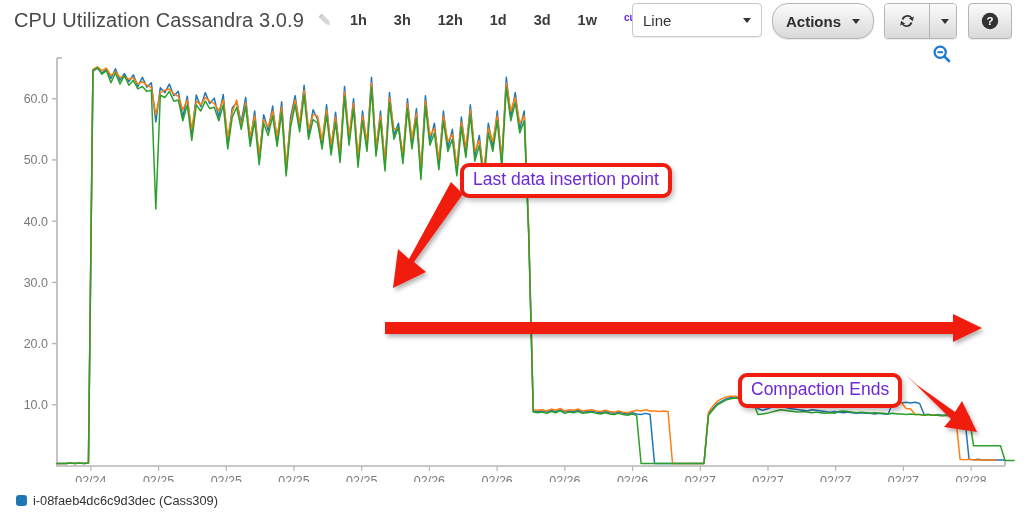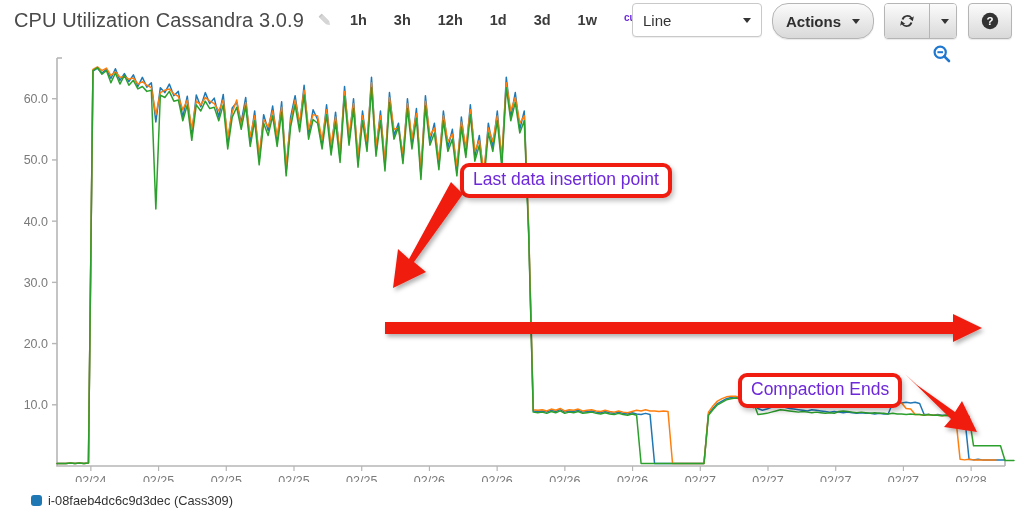--- a/index.html
+++ b/index.html
@@ -85,21 +85,21 @@
     box-shadow:2px 3px 5px rgba(0,0,0,.25);
     font-family:"Liberation Sans",sans-serif;
   }
   #anno-last{left:460px;top:163px;}
   #anno-hours{left:612px;top:296px;}
   #anno-compact{left:738px;top:364px;margin-top:9px;}
 
   
   .legend{
     position:absolute;left:0;top:487px;width:1024px;height:26px;
-    display:flex;padding-left:31px;box-sizing:border-box;
+    display:flex;padding-left:16px;box-sizing:border-box;
     gap:22px;
   }
   .legend-item{display:flex;align-items:center;gap:6px;cursor:pointer;}
   .legend-swatch{width:11px;height:11px;border-radius:3px;display:inline-block;}
   .legend-label{font-size:12.8px;color:#333;white-space:nowrap;}
 </style>
 </head>
 <body>
 
 <div id="app">

